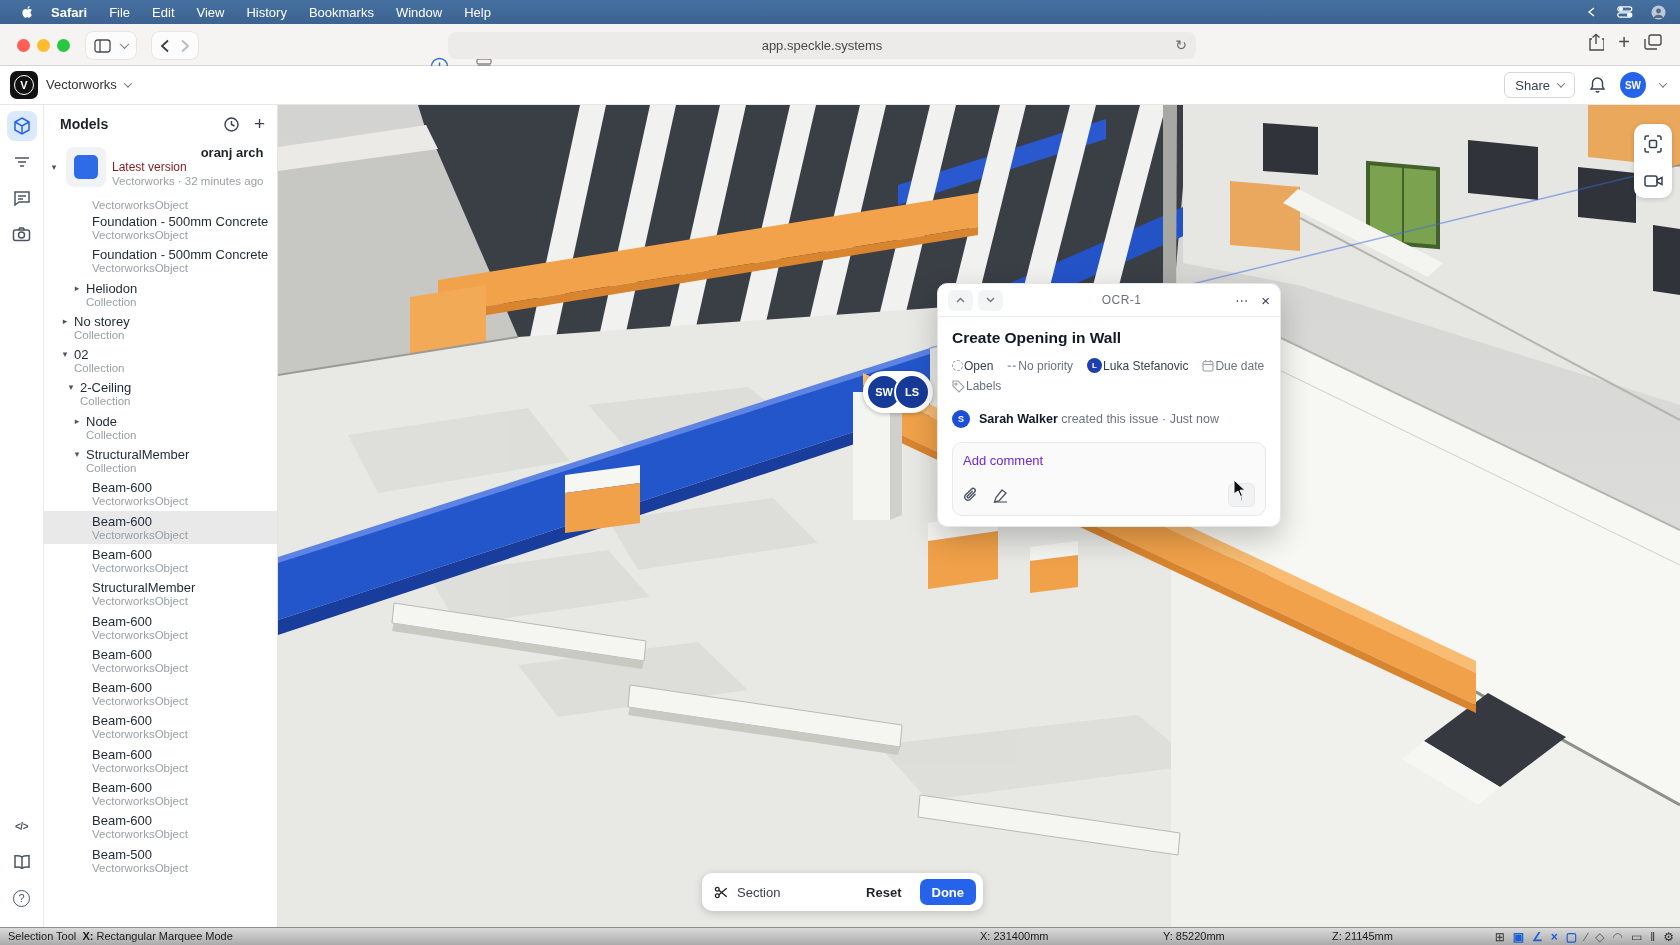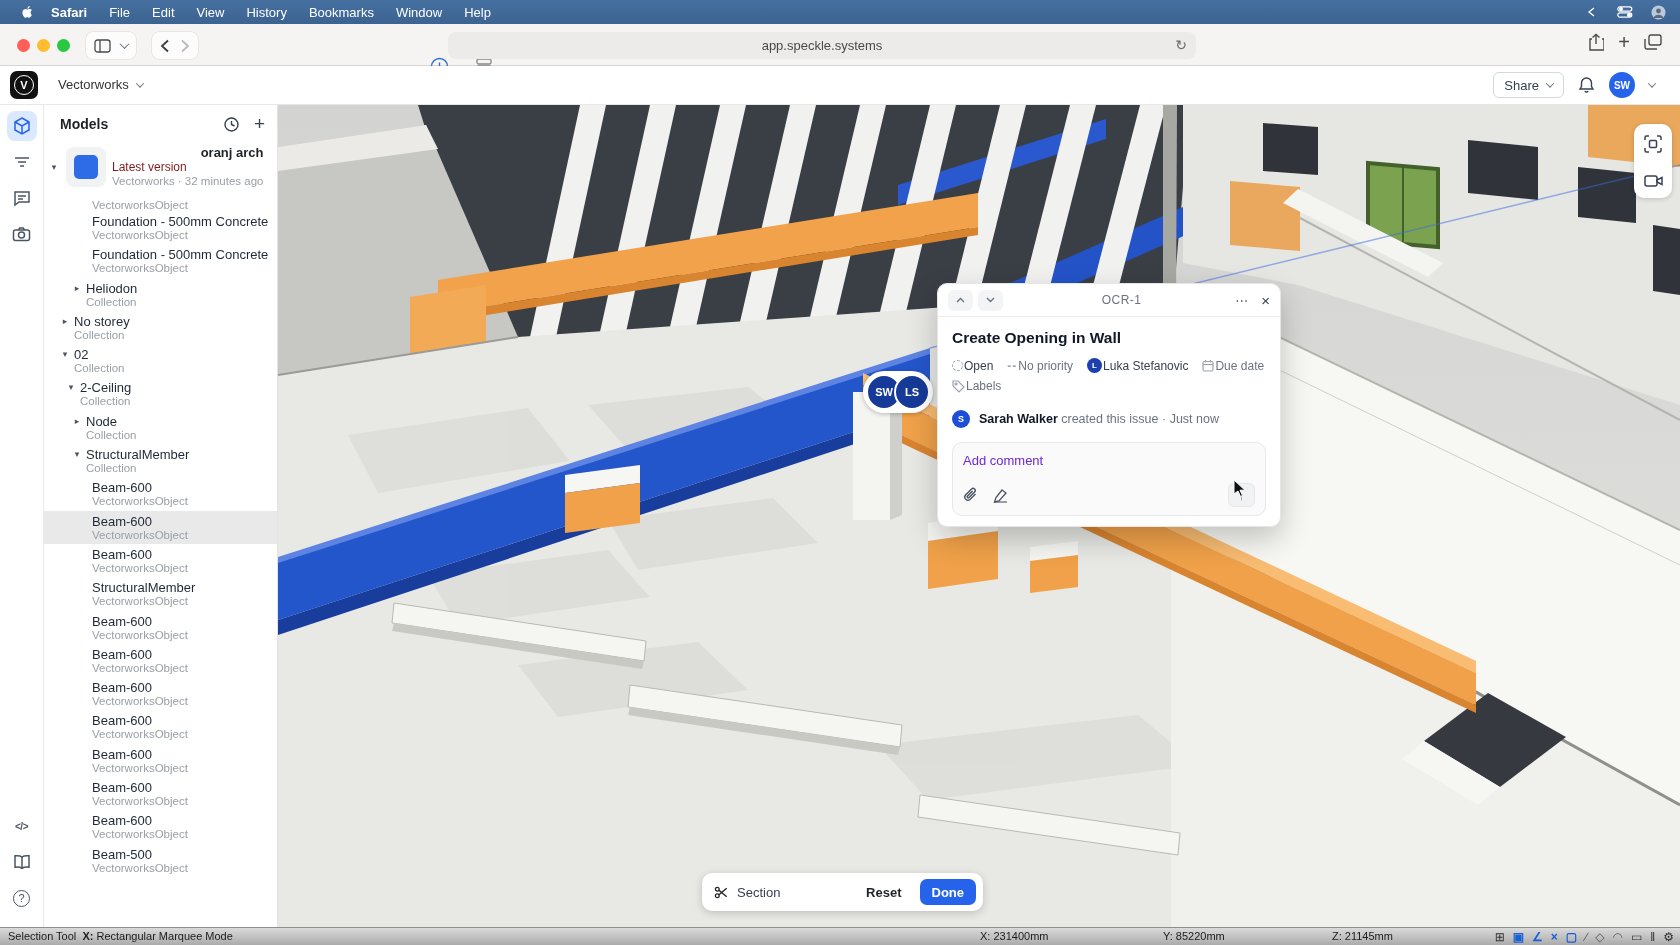--- a/index.html
+++ b/index.html
@@ -22,25 +22,25 @@
   .g-sidebar { left:86px; } .g-nav { left:152px; }
   .url-field { position:absolute; left:448px; top:8px; width:748px; height:27px; background:#edeaea; border-radius:8px; display:flex; align-items:center; justify-content:center; color:#4a4a4a; font-size:13px; }
   .url-reload { position:absolute; right:9px; top:5px; color:#6f6b6b; font-size:14px; }
   .chrome-right { position:absolute; right:18px; top:8px; display:flex; gap:14px; align-items:center; color:#4a4a4a; }
   .ext-left { position:absolute; left:430px; top:33px; }
 
   
   .app-header { position:absolute; left:0; top:66px; width:1680px; height:39px; background:#fff; border-bottom:1px solid #e7e7e7; }
   .vw-logo { position:absolute; left:10px; top:5px; width:28px; height:28px; background:#111; border-radius:7px; color:#fff; display:flex; align-items:center; justify-content:center; font-weight:700; font-size:14px; }
   .vw-logo span { border:1.5px solid #fff; border-radius:50%; width:20px; height:20px; display:flex; align-items:center; justify-content:center; font-size:11px; }
-  .workspace { position:absolute; left:46px; top:11px; font-size:13px; color:#333; display:flex; gap:8px; align-items:center;margin-left:12px; }
+  .workspace { position:absolute; left:46px; top:11px; font-size:13px; color:#333; display:flex; gap:8px; align-items:center; }
   .crumbs { position:absolute; left:0; right:0; top:12px; text-align:center; font-size:13px; color:#5f6368; }
   .crumbs b { color:#1f2328; font-weight:600; }
   .crumb-sep { color:#9aa0a6; margin:0 7px; }
-  .hdr-right { position:absolute; right:25px; top:6px; display:flex; align-items:center; gap:14px; }
+  .hdr-right { position:absolute; right:14px; top:6px; display:flex; align-items:center; gap:14px; }
   .share-btn { border:1px solid #d4d7dc; border-radius:6px; height:26px; padding:0 10px; display:flex; align-items:center; gap:8px; font-size:13px; color:#374151; background:#fff; }
   .avatar { width:26px; height:26px; border-radius:50%; background:#2563eb; color:#fff; font-size:10px; font-weight:700; display:flex; align-items:center; justify-content:center; }
 
   
   .rail { position:absolute; left:0; top:105px; width:44px; height:840px; background:#fff; border-right:1px solid #ebebeb; z-index:5; }
   .rail-btn { width:30px; height:30px; margin:6px auto; border-radius:8px; display:flex; align-items:center; justify-content:center; color:#4b5563; }
   .rail-btn.active { background:#dbe9fe; color:#2563eb; }
   .rail-bottom { position:absolute; bottom:26px; left:0; right:0; }
   .rail-btn .txt { font-size:10px; font-weight:700; letter-spacing:-0.5px; }
   .help-circ { width:17px; height:17px; border:1.5px solid #4b5563; border-radius:50%; font-size:11px; display:flex; align-items:center; justify-content:center; }

